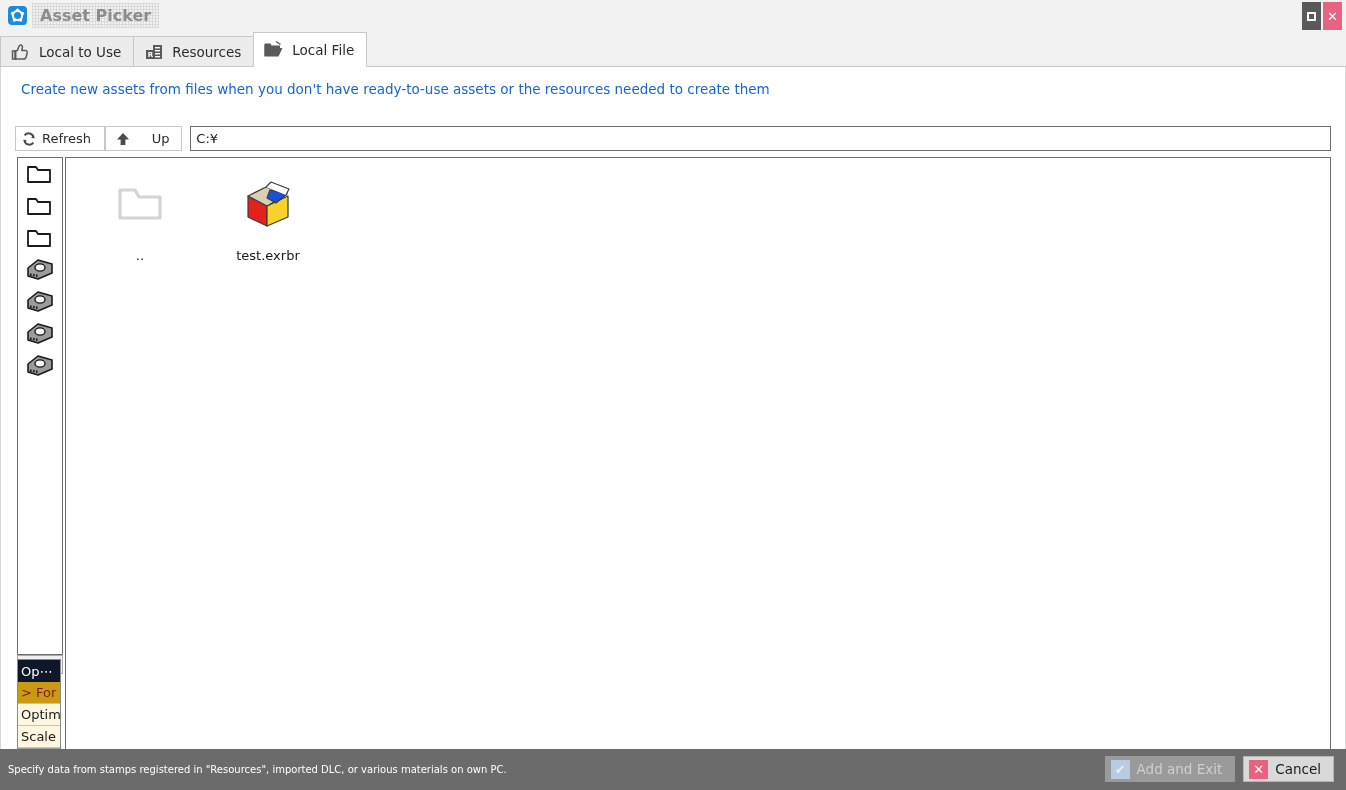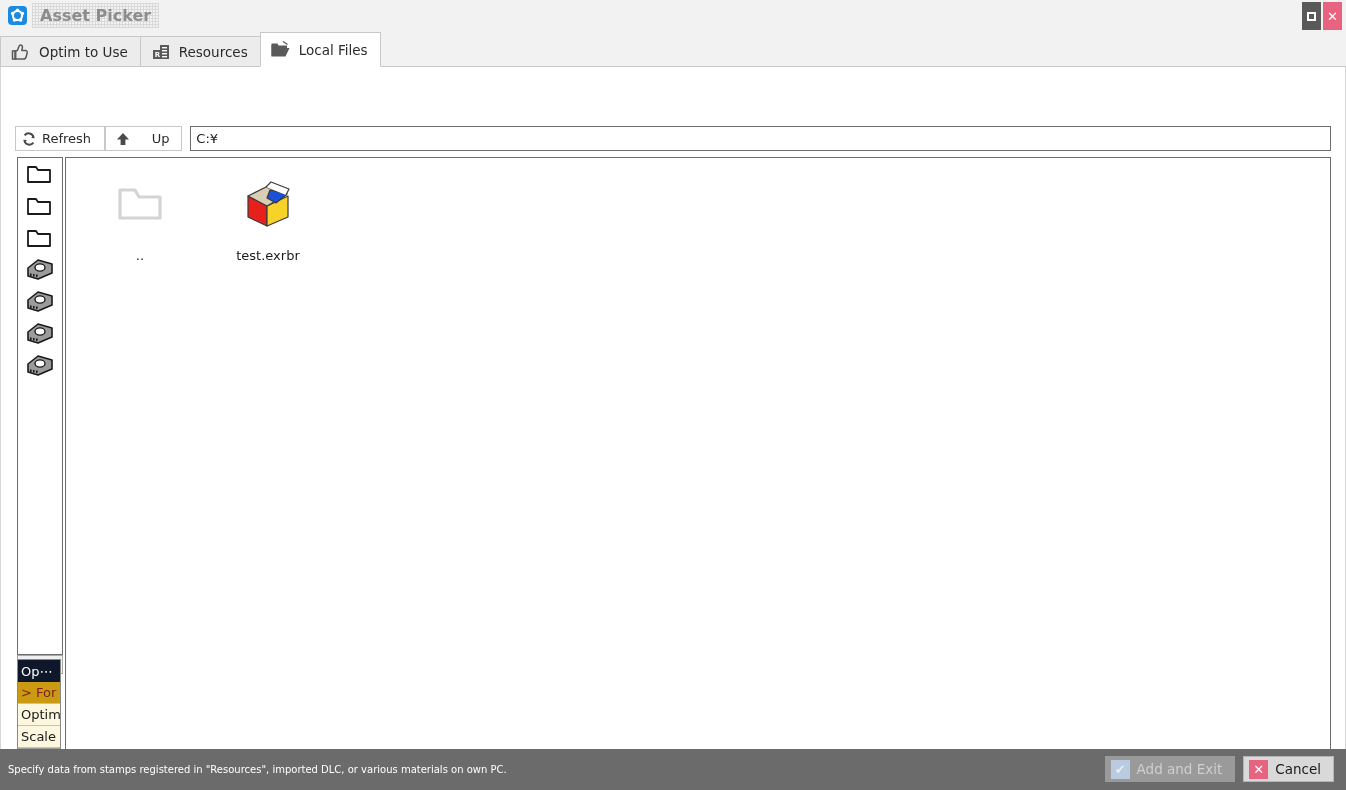--- a/index.html
+++ b/index.html
@@ -307,21 +307,21 @@
   </div>
 
   <div class="tabbar">
     <div class="tab">
       <span class="ticon">
         <svg width="20" height="20" viewBox="0 0 20 20">
           <path d="M4 9 L4 17 L12.5 17 C14 17 15 16 15.3 14.5 L16.2 10.5 C16.4 9.4 15.7 8.6 14.6 8.6 L10.8 8.6 L11.4 5.6 C11.7 4 10.8 3 9.6 3 C8.8 3 8.3 3.5 8 4.3 L6.3 8.6 Z" fill="none" stroke="#5a5a5a" stroke-width="1.5" stroke-linejoin="round"></path>
           <rect x="1.5" y="9" width="3.2" height="8" fill="none" stroke="#5a5a5a" stroke-width="1.5"></rect>
         </svg>
       </span>
-      <span>Optim to Use</span>
+      <span>Local to Use</span>
     </div>
     <div class="tab">
       <span class="ticon">
         <svg width="20" height="20" viewBox="0 0 20 20">
           <rect x="9" y="3" width="9" height="14" fill="#5a5a5a"></rect>
           <rect x="11" y="5" width="5" height="1.4" fill="#ffffff"></rect>
           <rect x="11" y="8" width="5" height="1.4" fill="#ffffff"></rect>
           <rect x="11" y="11" width="5" height="1.4" fill="#ffffff"></rect>
           <rect x="11" y="14" width="5" height="1.4" fill="#ffffff"></rect>
           <rect x="2" y="8" width="9" height="9" fill="#5a5a5a"></rect>
@@ -331,26 +331,27 @@
       <span>Resources</span>
     </div>
     <div class="tab active">
       <span class="ticon">
         <svg width="22" height="20" viewBox="0 0 22 20">
           <path d="M1.5 5 L1.5 16.5 L15.5 16.5 L19.5 8 L6.5 8 L5 5 Z" fill="#5a5a5a"></path>
           <path d="M1.5 5 L1.5 16.5 L5 8 L17 8 L17 5.5 L8.5 5.5 L7.5 3.5 L1.5 3.5 Z" fill="#5a5a5a"></path>
           <path d="M13 1.5 L17.5 4.5" stroke="#5a5a5a" stroke-width="1.4" fill="none"></path>
         </svg>
       </span>
-      <span>Local Files</span>
+      <span>Local File</span>
     </div>
   </div>
 
   <div class="content">
 
+    <div class="desc">Create new assets from files when you don't have ready-to-use assets or the resources needed to create them</div>
 
 
     <div class="toolbar">
       <div class="tbtn refresh">
         <span class="bicon">
           <svg width="16" height="16" viewBox="0 0 16 16">
             <path d="M12.5 6.2 A5 5 0 0 0 3.6 4.4" fill="none" stroke="#4a4a4a" stroke-width="1.9"></path>
             <path d="M3.5 9.8 A5 5 0 0 0 12.4 11.6" fill="none" stroke="#4a4a4a" stroke-width="1.9"></path>
             <polygon points="13.8,7.2 10.2,7.0 12.4,4.0" fill="#4a4a4a"></polygon>
             <polygon points="2.2,8.8 5.8,9.0 3.6,12.0" fill="#4a4a4a"></polygon>

